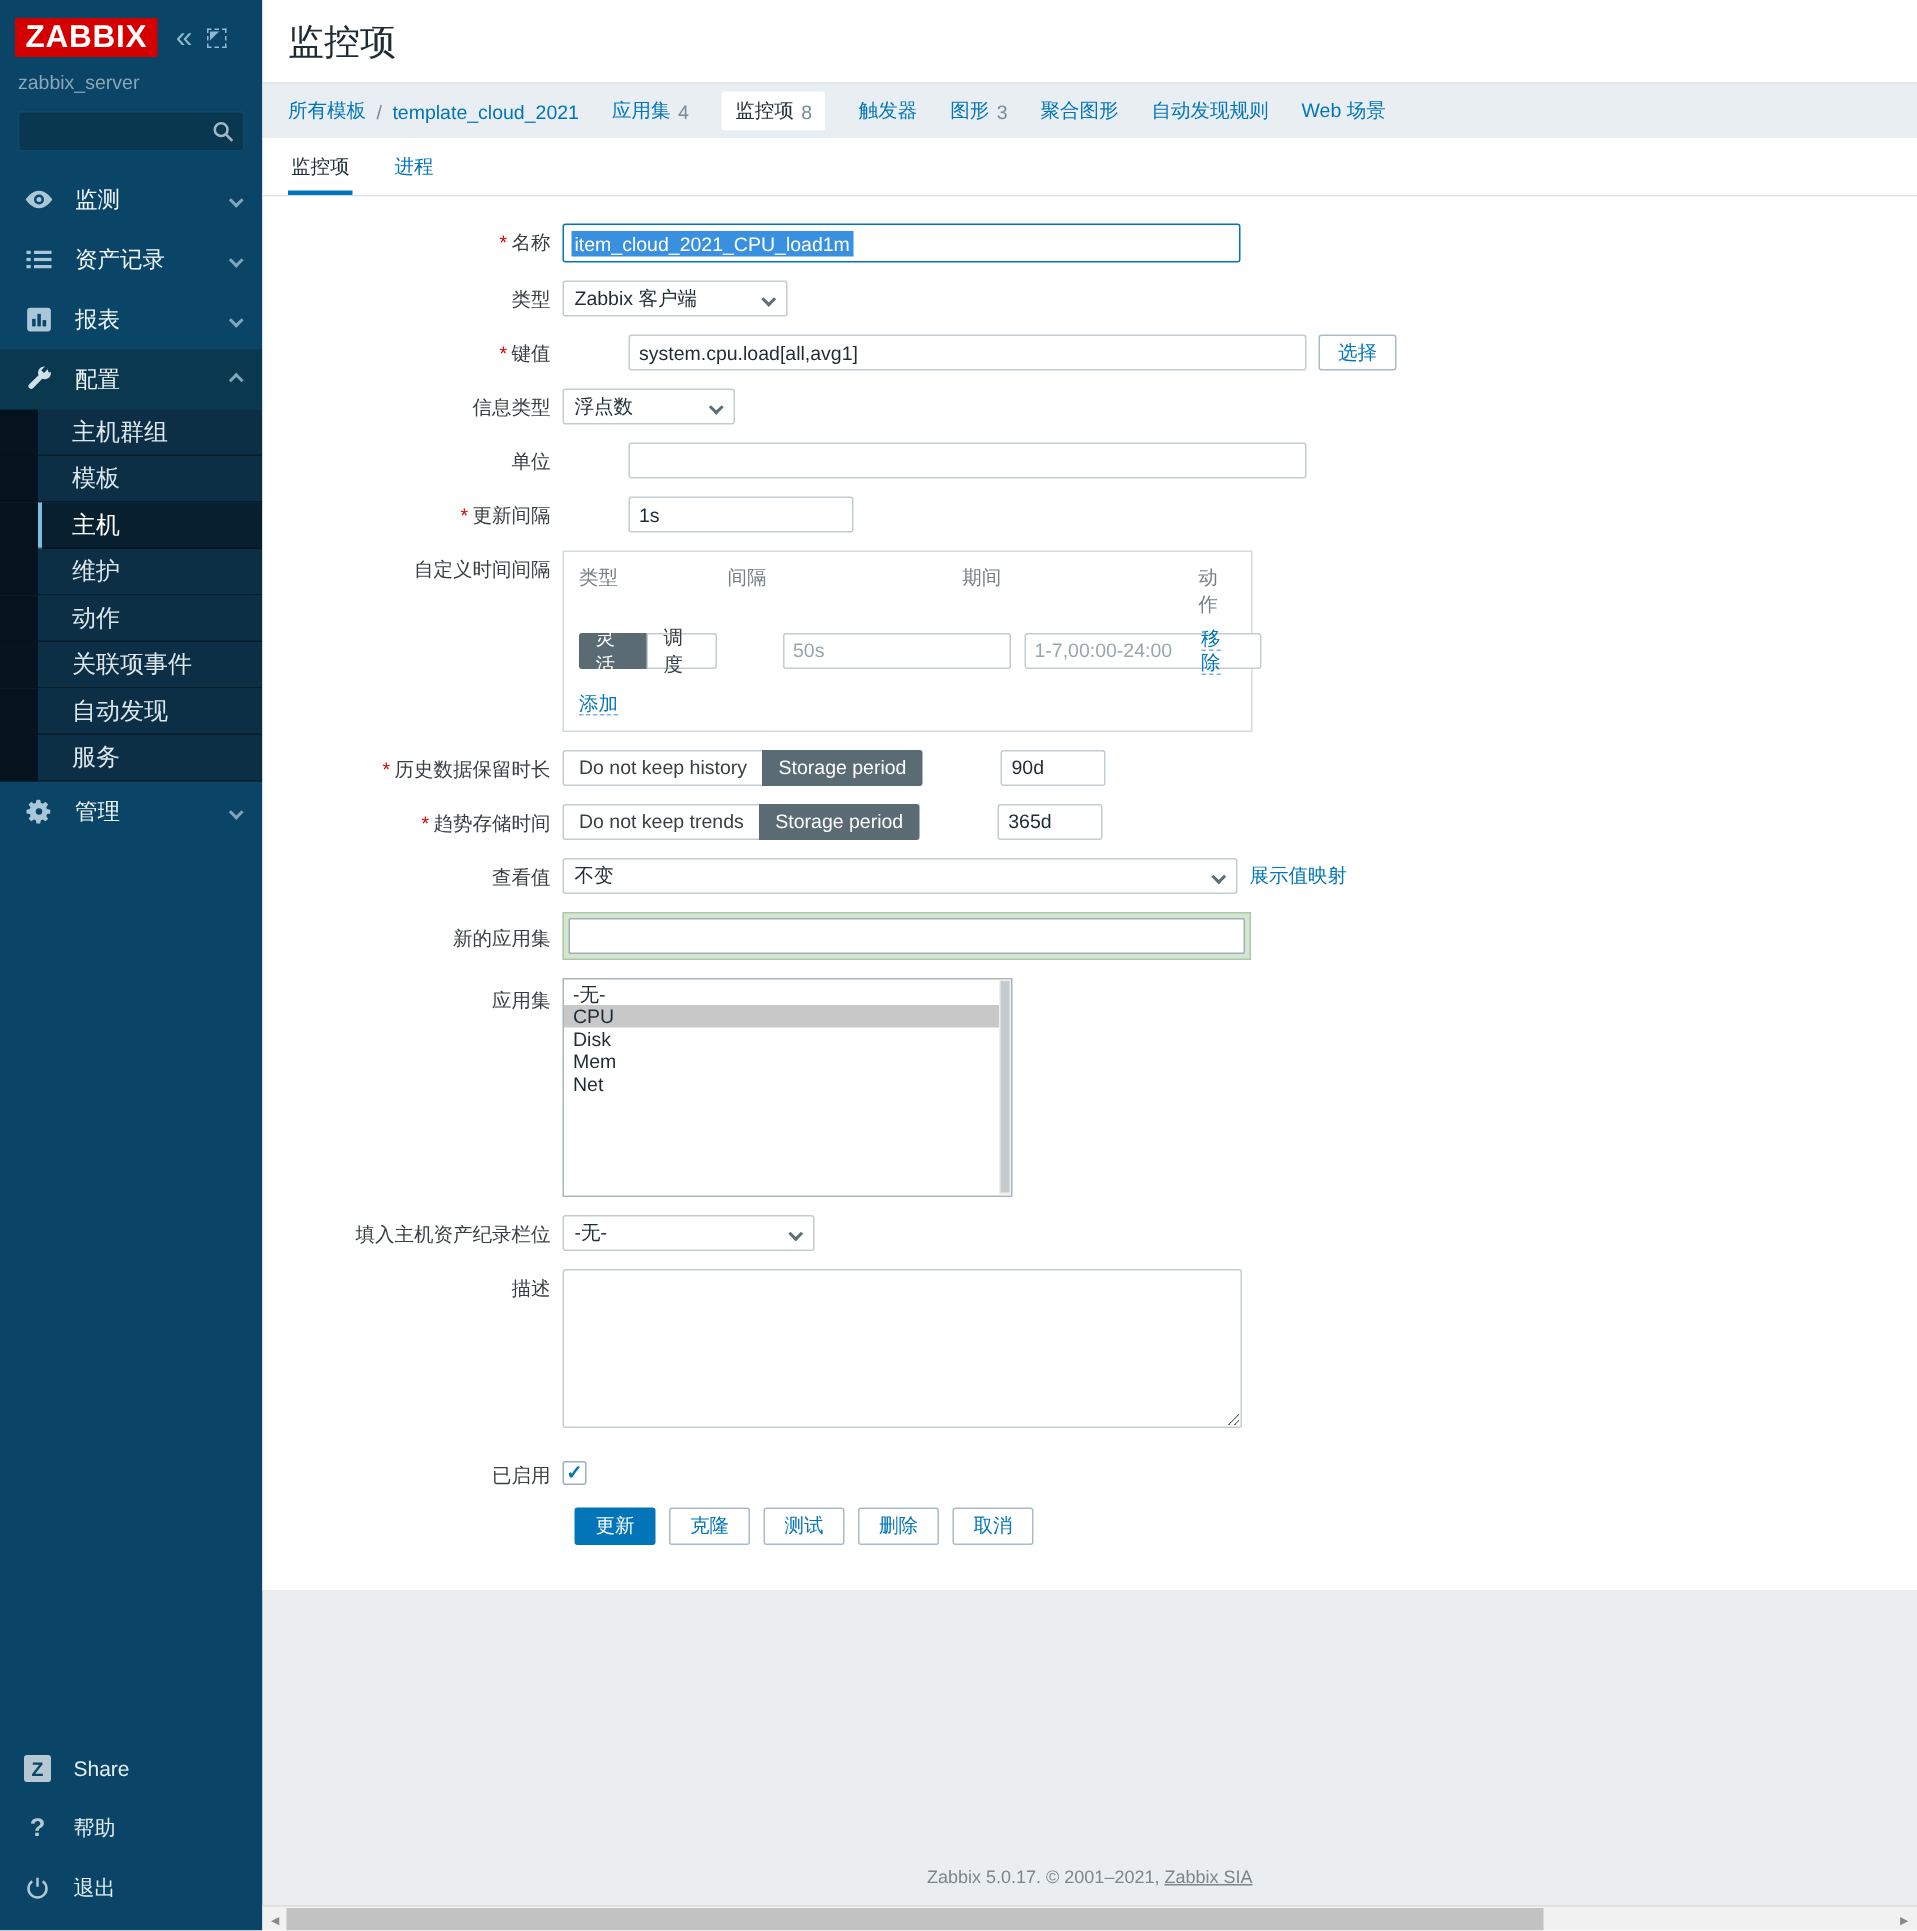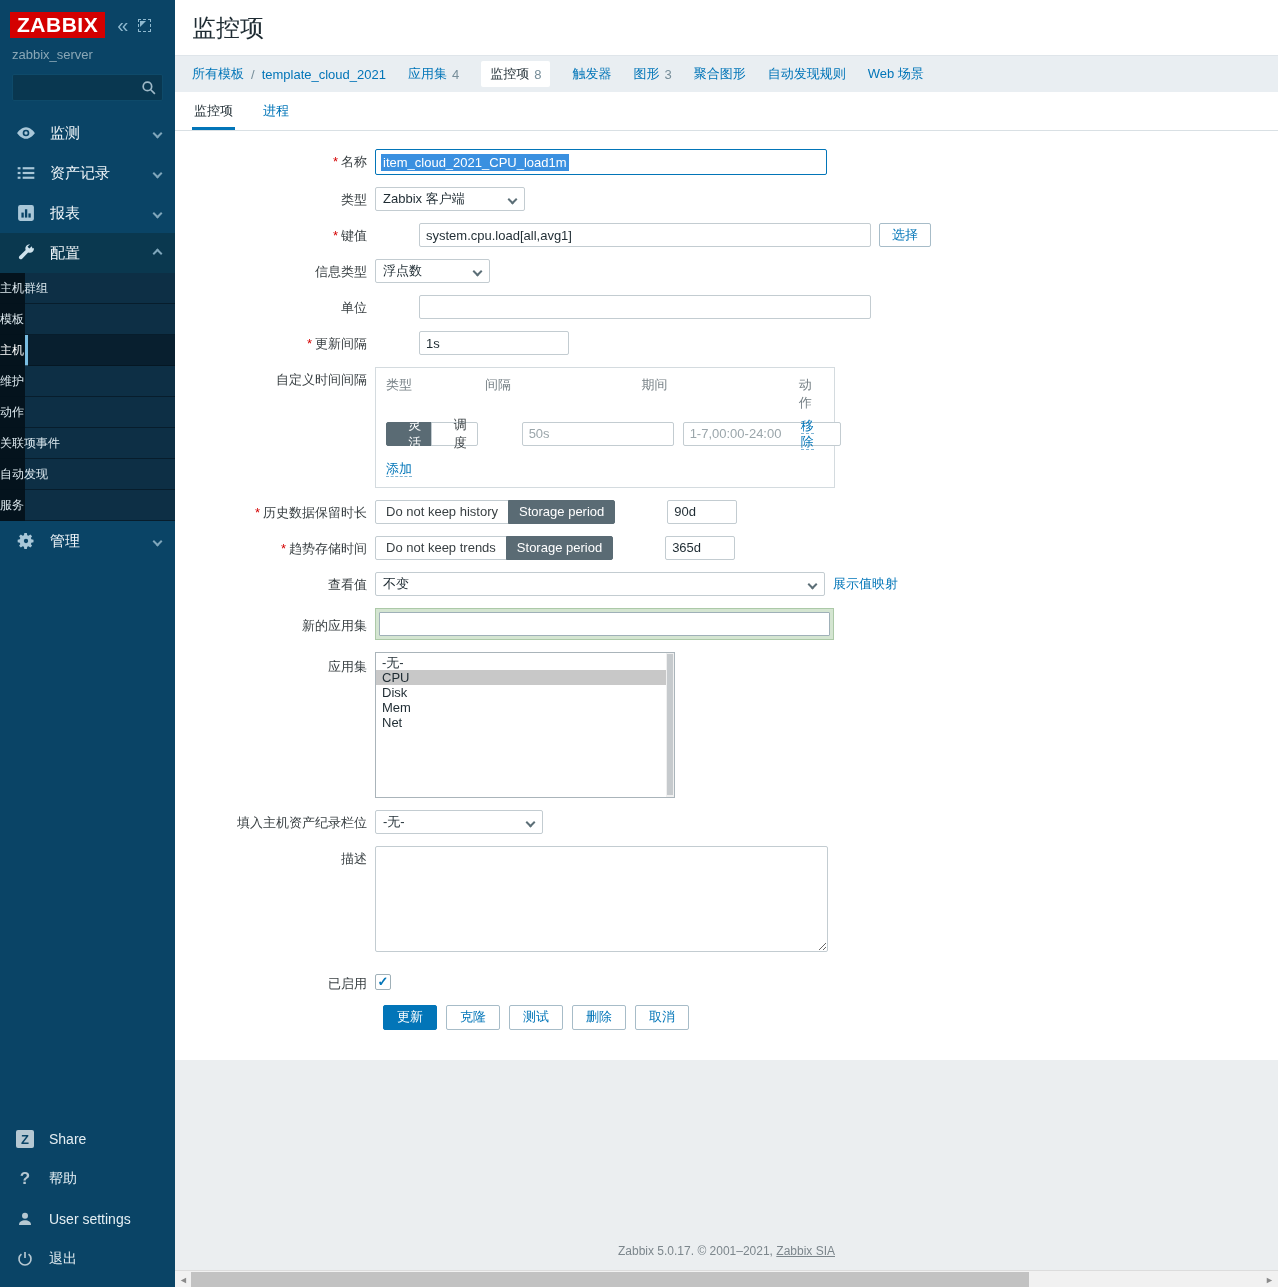--- a/index.html
+++ b/index.html
@@ -16,21 +16,21 @@
 .dashbox:after{content:"";position:absolute;left:1px;top:1px;width:0;height:0;border-top:6px solid #8fb9cf;border-right:6px solid transparent;}
 .server{color:#8aa7b6;font-size:13px;padding:9px 12px 0 12px;}
 .search{margin:12px 12px 12px;position:relative;}
 .search input{width:100%;height:27px;background:#093750;border:1px solid #0e4a6a;border-radius:2px;color:#cfe2ec;padding:0 28px 0 8px;font-size:13px;font-family:inherit;}
 .sicon{position:absolute;right:6px;top:5px;width:17px;height:17px;color:#9fb9c8;cursor:pointer;}
 .mi{height:40px;display:flex;align-items:center;padding:0 14px 0 16px;gap:14px;font-size:15px;color:#f2f7fa;cursor:pointer;}
 .mi .micon{width:20px;height:20px;color:#a9c7d8;flex:none;}
 .mi .chev{margin-left:auto;border-color:#7fa6bb;}
 .mi.expanded{background:#0a384f;}
 .mi.expanded .micon{color:#cfe2ec;}
-.si{height:31px;display:flex;align-items:center;font-size:12px;color:#dce8ee;cursor:pointer;background:linear-gradient(90deg,#04131d 0,#04131d 25px,#0d2f45 25px);box-shadow:inset 0 -1px 0 rgba(4,19,29,.6);}
+.si{height:31px;display:flex;align-items:center;padding-left:48px;font-size:16px;color:#dce8ee;cursor:pointer;background:linear-gradient(90deg,#04131d 0,#04131d 25px,#0d2f45 25px);box-shadow:inset 0 -1px 0 rgba(4,19,29,.6);}
 .si.active{background:linear-gradient(90deg,#04131d 0,#04131d 25px,#79bde2 25px,#79bde2 28px,#081f2f 28px);color:#fff;}
 .spacer{flex:1;}
 .bottom{padding-bottom:8px;}
 .bi{height:40px;display:flex;align-items:center;padding:0 16px;gap:15px;font-size:14px;color:#e4eef3;cursor:pointer;}
 .bi .micon{width:18px;height:18px;color:#b6c8d2;flex:none;display:flex;align-items:center;justify-content:center;}
 .zbadge{width:18px;height:18px;background:#b6c8d2;color:#0a4466;font-weight:bold;font-size:13px;display:flex;align-items:center;justify-content:center;border-radius:2px;}
 .qmark{color:#b6c8d2;font-weight:bold;font-size:17px;}
 
 
 .main{flex:1;display:flex;flex-direction:column;background:#ebeef0;min-width:0;}
@@ -58,21 +58,21 @@
 .seltext{background:#3a90e0;color:#fff;padding:1px 2px;}
 .selwrap{position:relative;height:24px;border:1px solid #c3ccd1;border-radius:2px;background:#fff;display:flex;align-items:center;padding:0 24px 0 7px;cursor:pointer;}
 .selwrap .chev{position:absolute;right:8px;top:8px;border-color:#5c6f77;}
 .chev{display:inline-block;width:7px;height:7px;border-right:2px solid;border-bottom:2px solid;transform:rotate(45deg);}
 .chev.up{transform:rotate(-135deg);}
 .btnsel{height:24px;padding:0 12px;background:#fff;border:1px solid #a7bcc8;border-radius:2px;color:#0275b8;font-size:13px;display:flex;align-items:center;cursor:pointer;}
 .ibox{width:460px;border:1px solid #d4dbdf;padding:8px 10px 10px;}
 .ihead{display:flex;color:#768086;margin-bottom:6px;}
 .c1{width:102px;}.c2{width:161px;}.c3{width:162px;}.c4{margin-left:auto;}
 .irow{display:flex;align-items:center;}
-.seg{display:flex;text-align:right;}
+.seg{display:flex;}
 .sbtn{height:24px;padding:0 10px;border:1px solid #c3ccd1;background:#fff;display:flex;align-items:center;font-size:13px;color:#383f42;cursor:pointer;}
 .sbtn+.sbtn{margin-left:-1px;}
 .sbtn:first-child{border-radius:2px 0 0 2px;}
 .sbtn:last-child{border-radius:0 2px 2px 0;}
 .sbtn.on{background:#5a6b74;border-color:#5a6b74;color:#fff;}
 .dashlink{color:#0275b8;border-bottom:1px dashed #7fb4d4;cursor:pointer;line-height:1.2;margin-top:15px;}
 .addrow{margin-top:12px;}
 .greenwrap{width:459px;background:#d4e5d1;border:1px solid #acc9a8;padding:3px;}
 .greenwrap input{width:100%;height:24px;border:1px solid #9fb0b8;border-radius:1px;padding:0 6px;font-family:inherit;font-size:13px;}
 .listbox{width:300px;height:146px;border:1px solid #aab4ba;background:#fff;position:relative;overflow:hidden;padding:2px 0;}
@@ -185,29 +185,20 @@
         <span>Share</span>
       </div>
       <div class="bi">
         <span class="micon">
             <span class="qmark">?</span>
           </span>
         <span>帮助</span>
       </div>
       <div class="bi">
         <span class="micon">
-            <svg viewBox="0 0 24 24" width="18" height="18" fill="currentColor">
-              <circle cx="12" cy="7.5" r="4"></circle>
-              <path d="M4 20c0-4.2 3.6-6.2 8-6.2s8 2 8 6.2z"></path>
-            </svg>
-          </span>
-        <span>User settings</span>
-      </div>
-      <div class="bi">
-        <span class="micon">
             <svg viewBox="0 0 24 24" width="18" height="18" fill="none" stroke="currentColor" stroke-width="2.2">
               <path d="M7.3 5.5a8 8 0 1 0 9.4 0"></path>
               <line x1="12" y1="2.5" x2="12" y2="10.5"></line>
             </svg>
           </span>
         <span>退出</span>
       </div>
     </div>
   </div>
 

